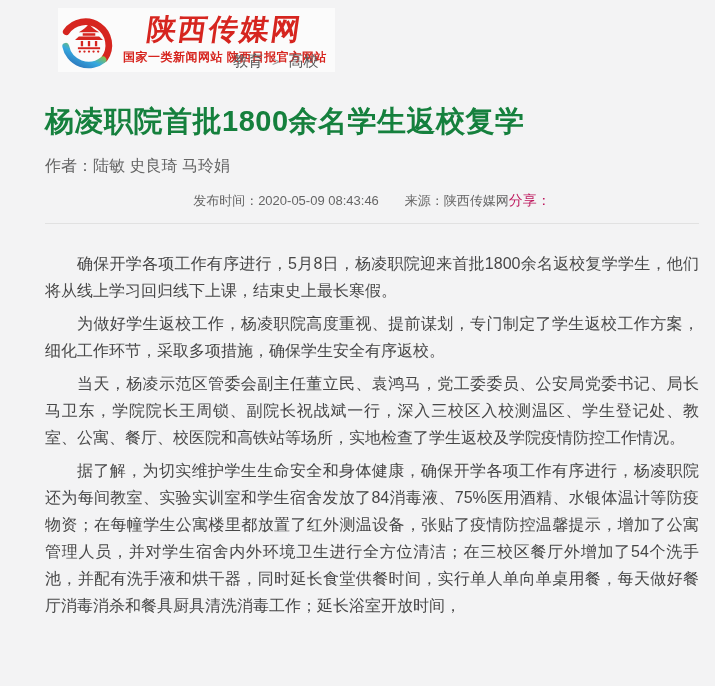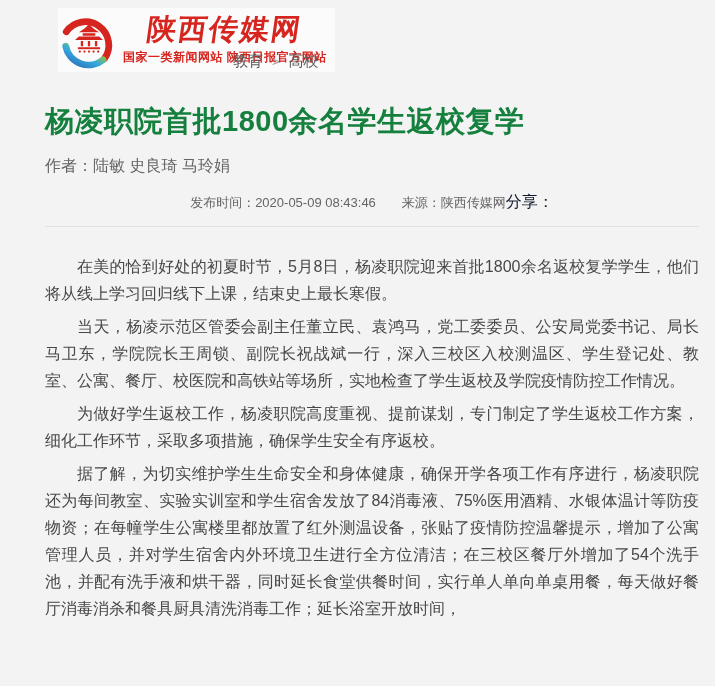--- a/index.html
+++ b/index.html
@@ -45,21 +45,21 @@
     letter-spacing: 0.5px; line-height: 1.2;
   }
   .author-row { margin-top: 17px; font-size: 16px; color: #656565; }
   .meta-row {
     margin-top: 15px; display: flex; justify-content: center;
     align-items: baseline; font-size: 13px; color: #656565;
   }
   .meta-left { display: flex; align-items: baseline; }
   .meta-left .pair { white-space: nowrap; }
   .meta-left .src-pair { margin-left: 26px; }
-  .meta-right { font-size: 16px; color: #0f172a; cursor: pointer; }
+  .meta-right { font-size: 14px; color: #be185d; cursor: pointer; }
   .divider {
     border: none; border-top: 1px solid #e1e1e1;
     margin: 13px 0 0 0; height: 0;
   }
   .body-text { padding-top: 26px; }
   .body-text p {
     margin: 0 0 6px 0;
     font-size: 16px; line-height: 27px; color: #474747;
     text-indent: 2em; text-align: justify;
   }
@@ -124,20 +124,20 @@
       <div class="meta-left">
         <span class="pair"><span>发布时间：</span><span>2020-05-09 08:43:46</span></span>
         <span class="pair src-pair"><span>来源：</span><span>陕西传媒网</span></span>
       </div>
       <div class="meta-right">分享：</div>
     </div>
 
     <hr class="divider">
 
     <div class="body-text">
-      <p>在美的恰到好处的初夏时节，5月8日，杨凌职院迎来首批1800余名返校复学学生，他们将从线上学习回归线下上课，结束史上最长寒假。</p>
+      <p>确保开学各项工作有序进行，5月8日，杨凌职院迎来首批1800余名返校复学学生，他们将从线上学习回归线下上课，结束史上最长寒假。</p>
+      <p>为做好学生返校工作，杨凌职院高度重视、提前谋划，专门制定了学生返校工作方案，细化工作环节，采取多项措施，确保学生安全有序返校。</p>
       <p>当天，杨凌示范区管委会副主任董立民、袁鸿马，党工委委员、公安局党委书记、局长马卫东，学院院长王周锁、副院长祝战斌一行，深入三校区入校测温区、学生登记处、教室、公寓、餐厅、校医院和高铁站等场所，实地检查了学生返校及学院疫情防控工作情况。</p>
-      <p>为做好学生返校工作，杨凌职院高度重视、提前谋划，专门制定了学生返校工作方案，细化工作环节，采取多项措施，确保学生安全有序返校。</p>
       <p>据了解，为切实维护学生生命安全和身体健康，确保开学各项工作有序进行，杨凌职院还为每间教室、实验实训室和学生宿舍发放了84消毒液、75%医用酒精、水银体温计等防疫物资；在每幢学生公寓楼里都放置了红外测温设备，张贴了疫情防控温馨提示，增加了公寓管理人员，并对学生宿舍内外环境卫生进行全方位清洁；在三校区餐厅外增加了54个洗手池，并配有洗手液和烘干器，同时延长食堂供餐时间，实行单人单向单桌用餐，每天做好餐厅消毒消杀和餐具厨具清洗消毒工作；延长浴室开放时间，</p>
     </div>
   </main>
 
 </div>
 
 </body></html>

